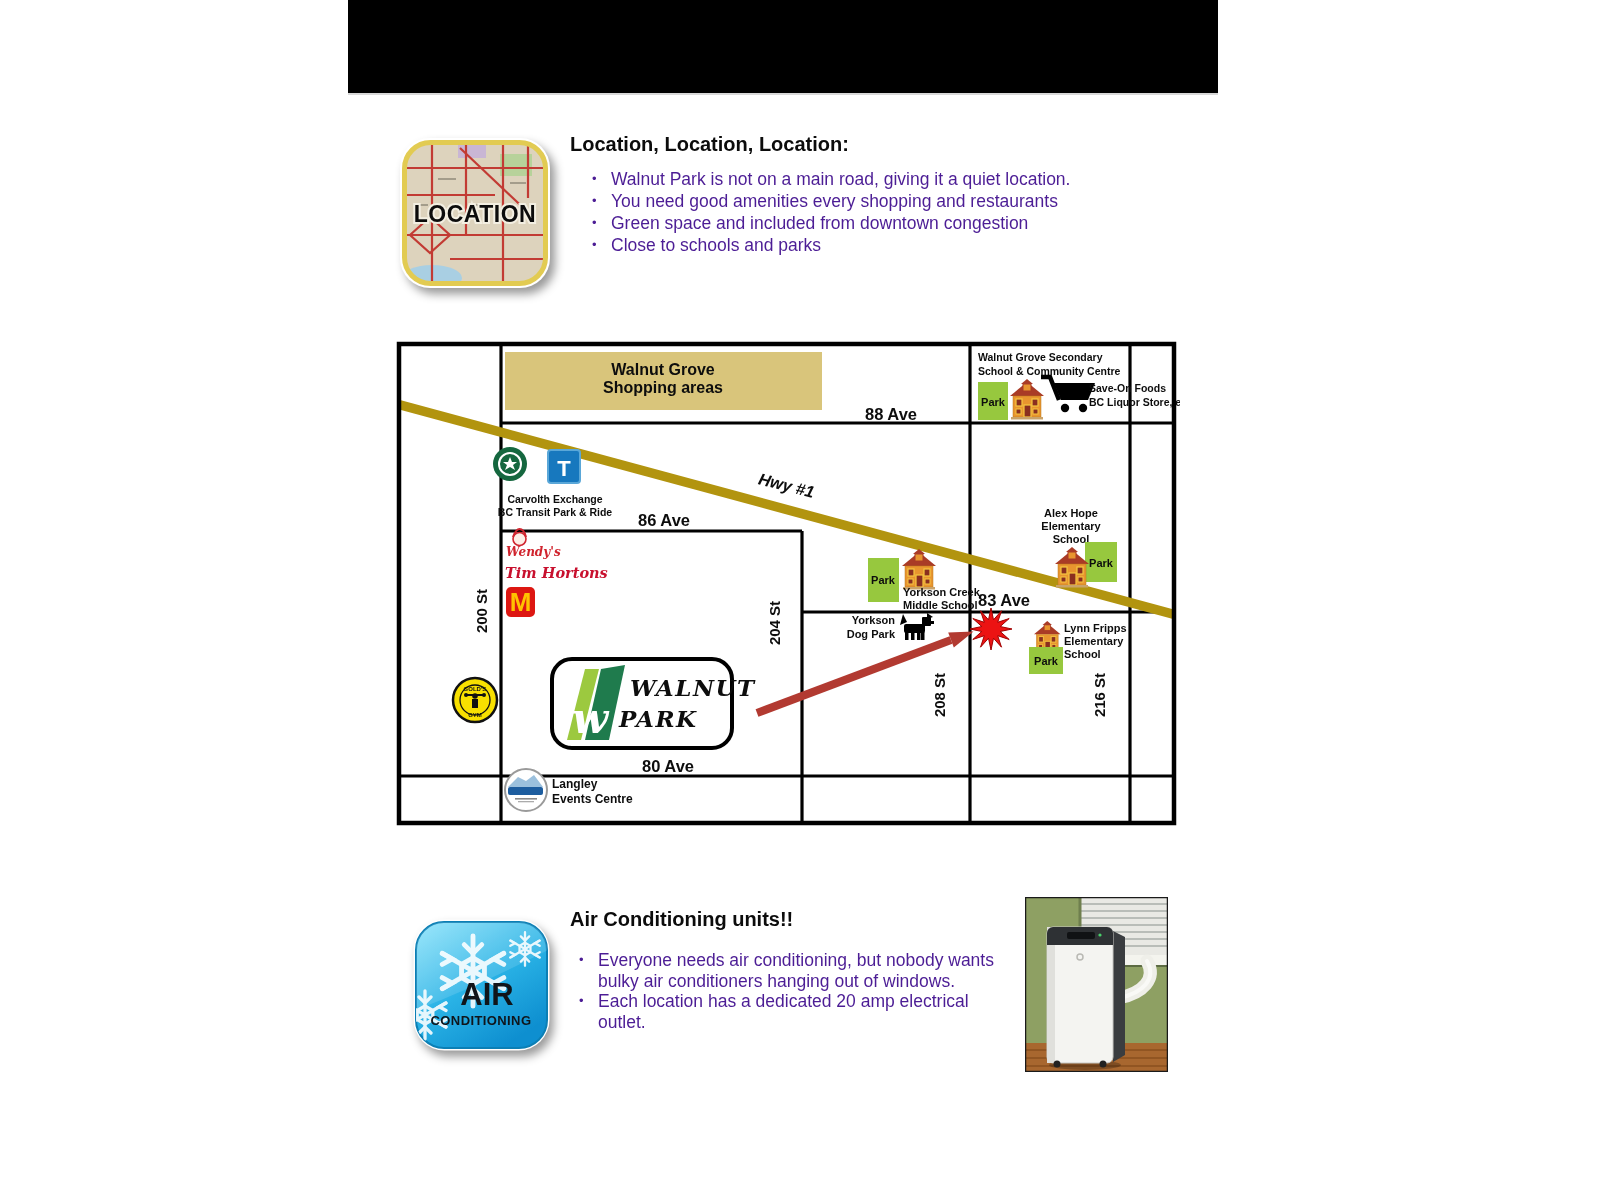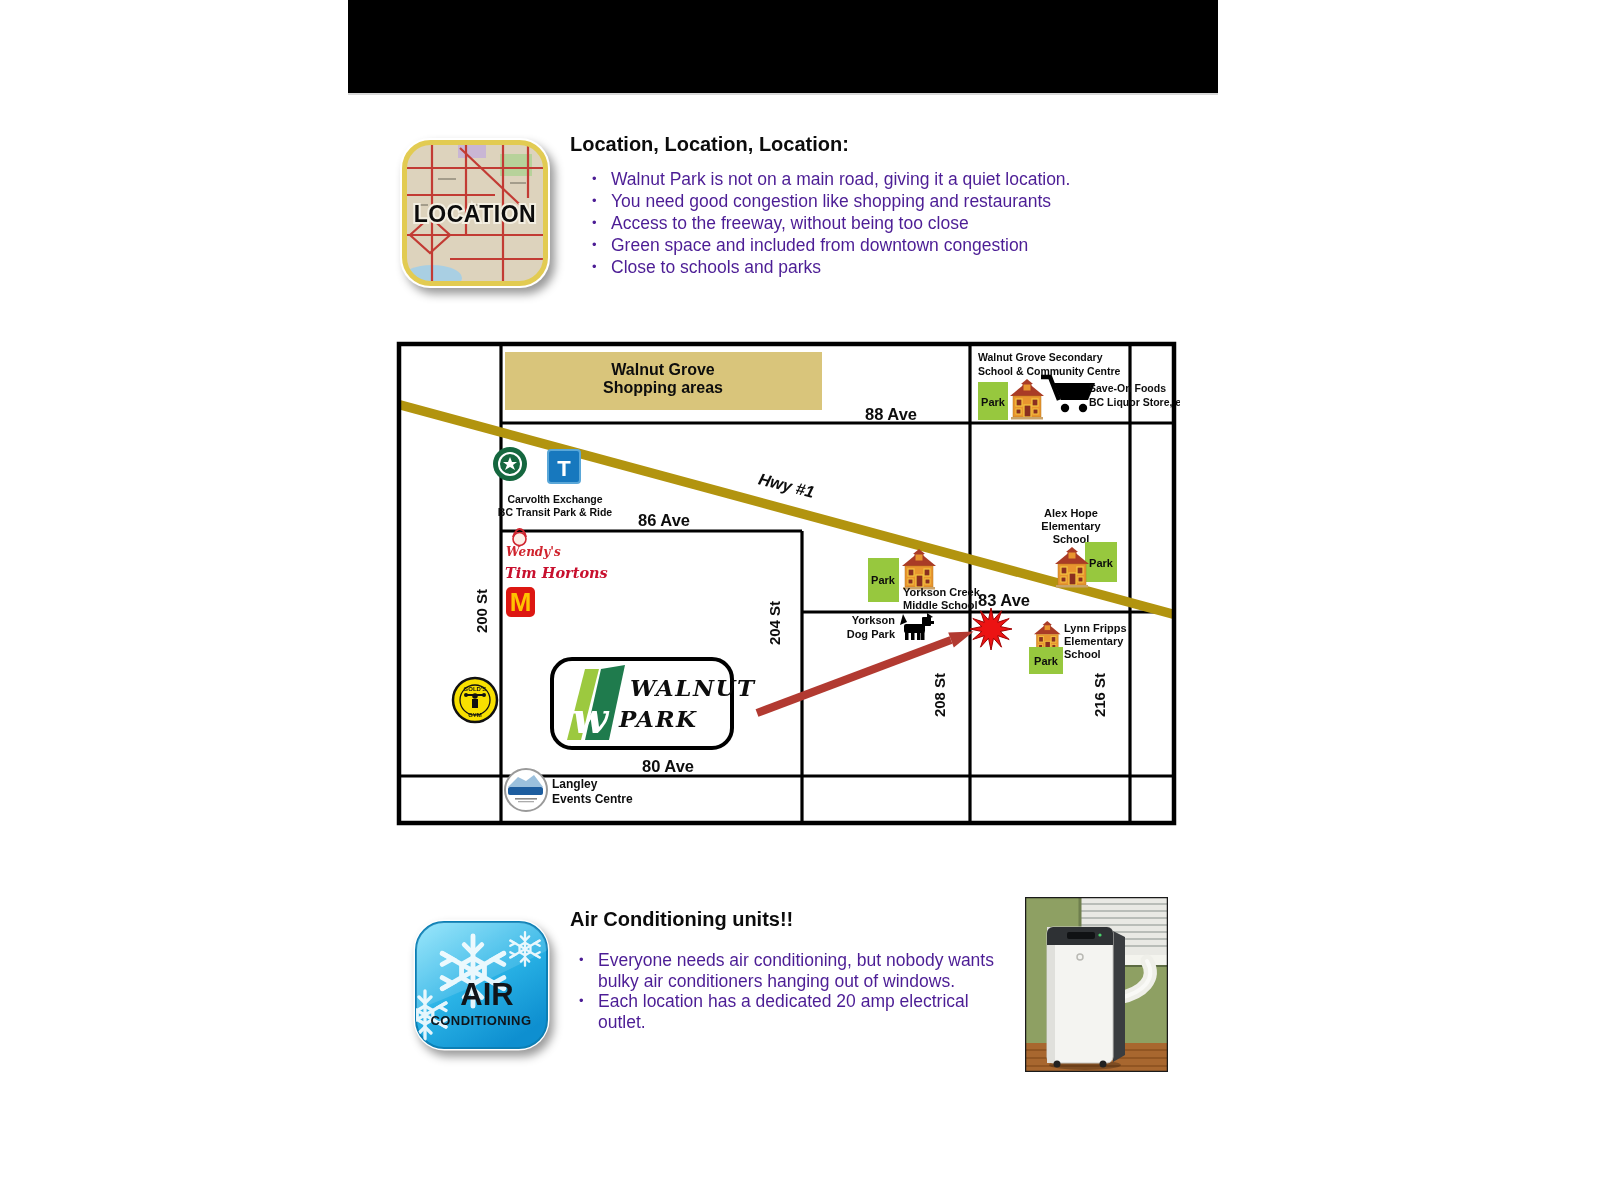--- a/index.html
+++ b/index.html
@@ -56,22 +56,21 @@
     </g>
   </g>
   <rect x="4.5" y="4.5" width="141" height="141" rx="26" fill="none" stroke="#e2cb52" stroke-width="5"></rect>
   <text x="75" y="84" text-anchor="middle" font-size="23" font-weight="bold" fill="#0c0c0c" stroke="#f3efe2" stroke-width="4" paint-order="stroke" letter-spacing="0.5">LOCATION</text>
 </svg>
 
 <div class="abs heading" style="left:570px;top:133px">Location, Location, Location:</div>
 
 <div class="abs blist loc-list" style="left:585px;top:168px">
   <div class="row">Walnut Park is not on a main road, giving it a quiet location.</div>
-  <div class="row">You need good congestion like shopping and restaurants</div>
-  <div class="row">Access to the freeway, without being too close</div>
+  <div class="row">You need good amenities every shopping and restaurants</div>
   <div class="row">Green space and included from downtown congestion</div>
   <div class="row">Close to schools and parks</div>
 </div>
 
 <svg class="abs" id="map-svg" style="left:395px;top:335px" width="785" height="495" viewBox="0 0 785 495">
   <defs>
     <clipPath id="mapclip">
         <rect x="6" y="11" width="771" height="475"></rect>
       </clipPath>
     <g id="school">

